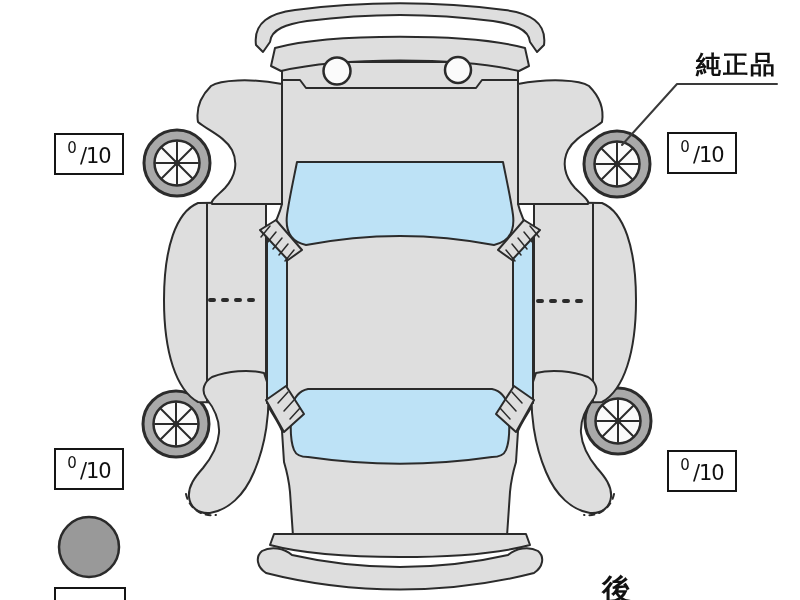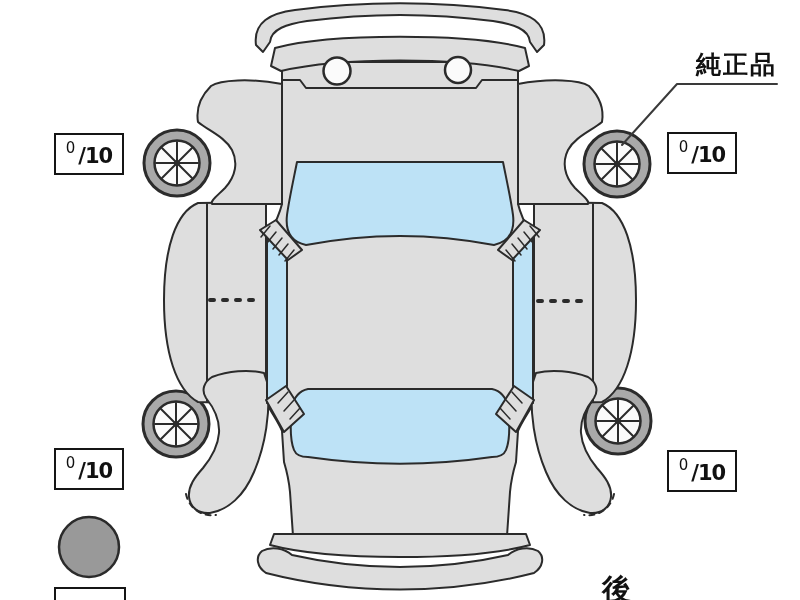--- a/index.html
+++ b/index.html
@@ -6,21 +6,21 @@
   .stage{
     position:relative;width:800px;height:600px;background:#fff;overflow:hidden;
     font-family:"DejaVu Sans","Liberation Sans",sans-serif;color:#111;
   }
   .stage svg{position:absolute;left:0;top:0;}
   .scorebox{
     position:absolute;width:70px;height:42px;background:#fff;border:2.5px solid #151515;
     display:flex;align-items:center;justify-content:center;gap:3px;box-sizing:border-box;
   }
   .scorebox .val{font-size:15px;line-height:1;transform:translateY(-6px);font-weight:500;}
-  .scorebox .den{font-size:21px;line-height:1;font-weight:700;letter-spacing:-1px;transform:translateY(2px);}
+  .scorebox .den{font-size:21px;line-height:1;font-weight:400;letter-spacing:-1px;transform:translateY(2px);}
   .pos-fl{left:54px;top:133px;}
   .pos-fr{left:667px;top:132px;}
   .pos-rl{left:54px;top:448px;}
   .pos-rr{left:667px;top:450px;}
   .genuine-label{
     position:absolute;left:696px;top:48px;font-size:25px;font-weight:700;
     letter-spacing:2px;white-space:nowrap;
   }
   .rear-label{position:absolute;left:602px;top:570px;font-size:29px;font-weight:600;}
   .partial-box{

